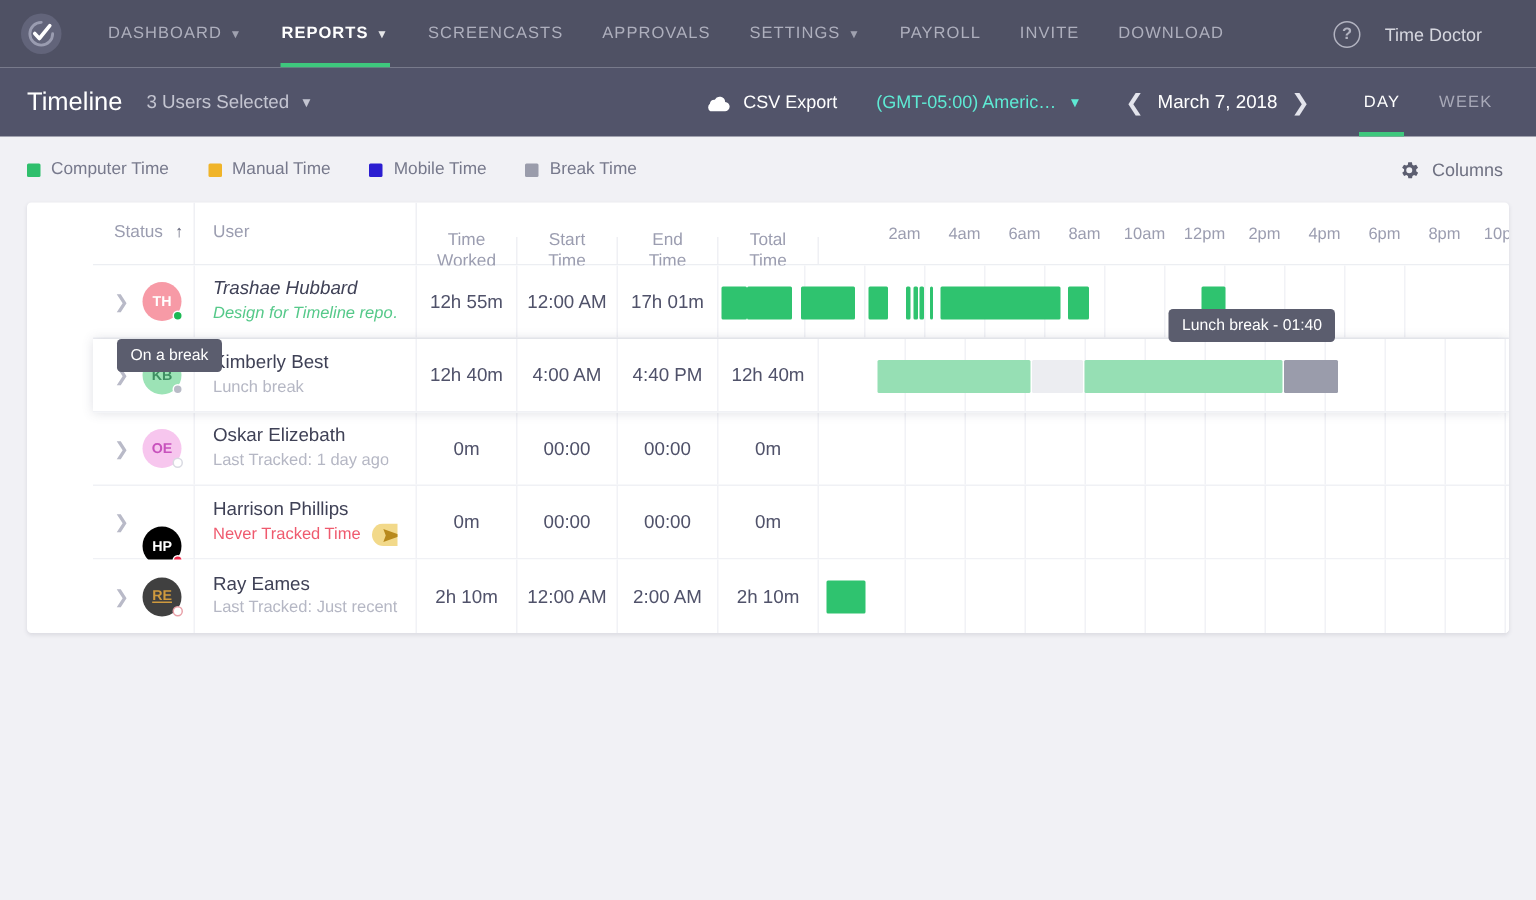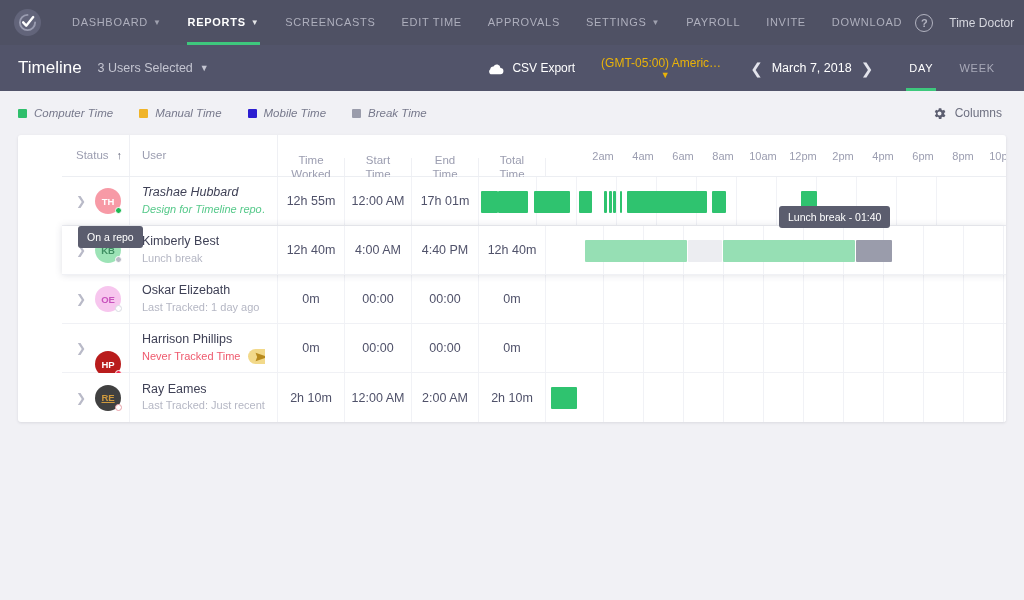--- a/index.html
+++ b/index.html
@@ -83,22 +83,22 @@
     display: flex; align-items: center; cursor: pointer;
   }
   .users-select .caret { margin-left: 7px; font-size: 9px; }
   .sub-right { margin-left: auto; display: flex; align-items: center; height: 46px; }
   .csv {
     display: flex; align-items: center; color: #ffffff; font-size: 12px;
     cursor: pointer; margin-right: 26px;
   }
   .csv .cloud { margin-right: 8px; display: flex; }
   .tz {
-    color: #eab308; font-size: 12px; display: flex; align-items: center;
-    cursor: pointer; margin-right: 20px; white-space: nowrap; flex-direction: column;
+    color: #5eead4; font-size: 12px; display: flex; align-items: center;
+    cursor: pointer; margin-right: 20px; white-space: nowrap;
   }
   .tz .caret { margin-left: 8px; font-size: 9px; }
   .datenav { display: flex; align-items: center; margin-right: 14px; }
   .arrowbtn {
     color: #e3e4ec; font-size: 15px; padding: 0 9px; cursor: pointer;
     line-height: 1;
   }
   .datelabel { color: #ffffff; font-size: 12.5px; white-space: nowrap; }
   .dwtabs { display: flex; align-items: center; height: 46px; }
   .dwtab {
@@ -259,23 +259,20 @@
       <div class="navlink">
         <span>DASHBOARD</span>
         <span class="caret">▼</span>
       </div>
       <div class="navlink active">
         <span>REPORTS</span>
         <span class="caret">▼</span>
       </div>
       <div class="navlink">
         <span>SCREENCASTS</span>
-      </div>
-      <div class="navlink">
-        <span>EDIT TIME</span>
       </div>
       <div class="navlink">
         <span>APPROVALS</span>
       </div>
       <div class="navlink">
         <span>SETTINGS</span>
         <span class="caret">▼</span>
       </div>
       <div class="navlink">
         <span>PAYROLL</span>
@@ -325,21 +322,21 @@
           <span>DAY</span>
         </div>
         <div class="dwtab">
           <span>WEEK</span>
         </div>
       </div>
   </div>
 </div>
 
 <div class="legendbar">
-  <div id="legend-items" style="display:flex;align-items:flex-start;font-style:italic;">
+  <div id="legend-items" style="display:flex;align-items:flex-start;">
       <div class="legend-item">
         <span class="legend-swatch" style="background: rgb(47, 191, 108);"></span>
         <span>Computer Time</span>
       </div>
       <div class="legend-item">
         <span class="legend-swatch" style="background: rgb(240, 180, 41);"></span>
         <span>Manual Time</span>
       </div>
       <div class="legend-item">
         <span class="legend-swatch" style="background: rgb(44, 30, 209);"></span>
@@ -544,21 +541,21 @@
           <div class="gridline" style="left: 297px;"></div>
           <div class="gridline" style="left: 337px;"></div>
           <div class="gridline" style="left: 377px;"></div>
           <div class="gridline" style="left: 417px;"></div>
           <div class="gridline" style="left: 457px;"></div>
         </div>
       </div>
       <div class="trow row">
         <div class="cell status">
           <span class="chev">❯</span>
-          <div class="av" style="background: #b91c1c; color: rgb(255, 255, 255); margin-top: 32px;">
+          <div class="av" style="background: #000000; color: rgb(255, 255, 255); margin-top: 32px;">
             <span>HP</span>
             <span class="dot" style="background: rgb(239, 43, 77);"></span>
           </div>
         </div>
         <div class="cell user">
           <div style="min-width: 0px;">
             <div class="uname">Harrison Phillips</div>
             <div class="usub red">
               <span>Never Tracked Time</span>
               <span class="send-pill">
@@ -634,21 +631,21 @@
           <div class="gridline" style="left: 337px;"></div>
           <div class="gridline" style="left: 377px;"></div>
           <div class="gridline" style="left: 417px;"></div>
           <div class="gridline" style="left: 457px;"></div>
           <div class="seg" style="left: 5px; width: 26px; background: rgb(47, 195, 111);"></div>
         </div>
       </div>
     </div>
 </div>
 
-<div class="tip" id="tip-break" style="left:78px; top:226px;">On a repo</div>
+<div class="tip" id="tip-break" style="left:78px; top:226px;">On a break</div>
 <div class="tip" id="tip-lunch" style="left:779px; top:206px;">Lunch break - 01:40</div>
 
 <svg class="cursor-hand" style="left:66px; top:246px;" width="20" height="24" viewBox="0 0 20 24">
   <path d="M6 1.4c1 0 1.7.8 1.7 1.8v7.2l1-.1V8.8c0-.9.7-1.6 1.6-1.6s1.6.7 1.6 1.6v1.4h.9c.9 0 1.6.7 1.6 1.6v.6h.8c.9 0 1.6.7 1.6 1.6v3.3c0 3.2-2.3 5.3-5.6 5.3H9.3c-2 0-3.1-.9-4-2.4L2.4 15c-.5-.8-.2-1.8.6-2.2.7-.4 1.6-.2 2.1.4l1.1 1.3V3.2c0-1 .8-1.8 1.8-1.8z" fill="#ffffff" stroke="#2b2b2b" stroke-width="1.2" stroke-linejoin="round"></path>
 </svg>
 <svg class="cursor-hand" style="left:823px; top:238px;" width="20" height="24" viewBox="0 0 20 24">
   <path d="M6 1.4c1 0 1.7.8 1.7 1.8v7.2l1-.1V8.8c0-.9.7-1.6 1.6-1.6s1.6.7 1.6 1.6v1.4h.9c.9 0 1.6.7 1.6 1.6v.6h.8c.9 0 1.6.7 1.6 1.6v3.3c0 3.2-2.3 5.3-5.6 5.3H9.3c-2 0-3.1-.9-4-2.4L2.4 15c-.5-.8-.2-1.8.6-2.2.7-.4 1.6-.2 2.1.4l1.1 1.3V3.2c0-1 .8-1.8 1.8-1.8z" fill="#ffffff" stroke="#2b2b2b" stroke-width="1.2" stroke-linejoin="round"></path>
 </svg>
 
 </body></html>

